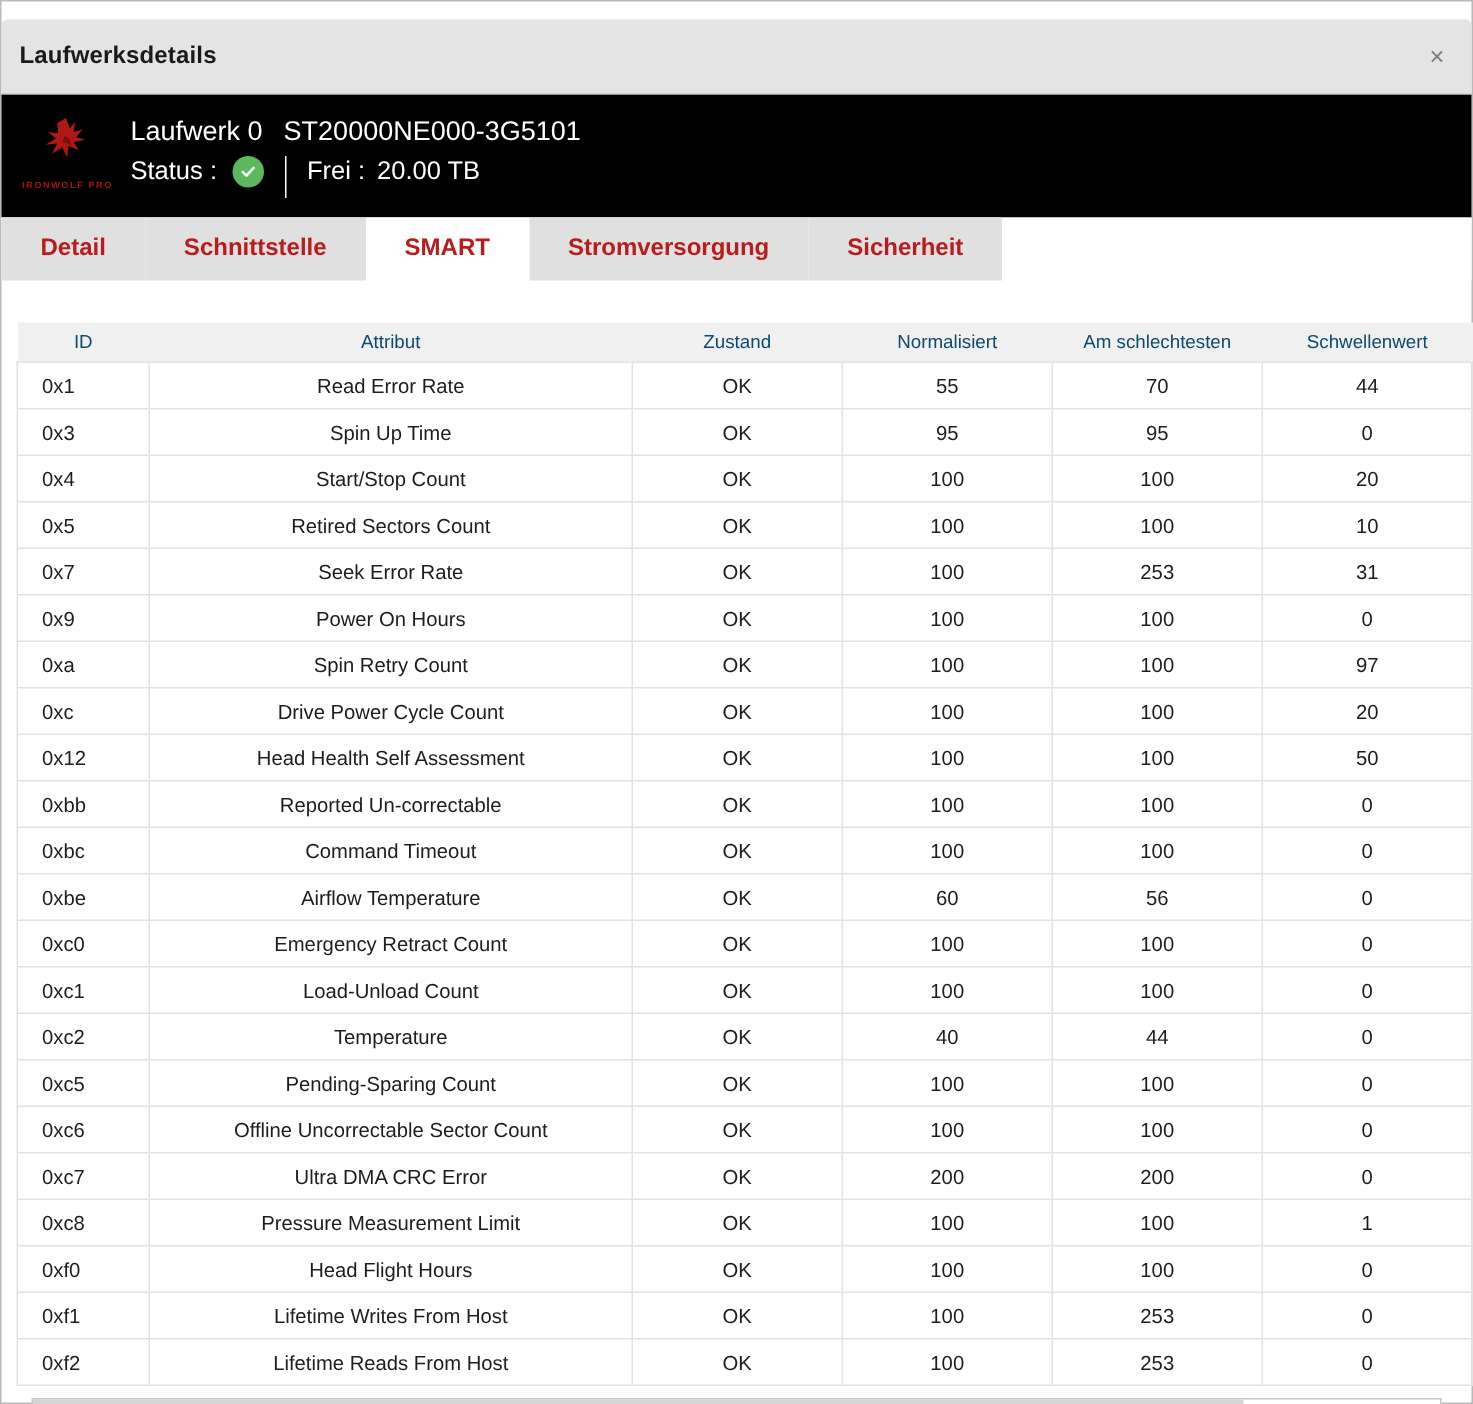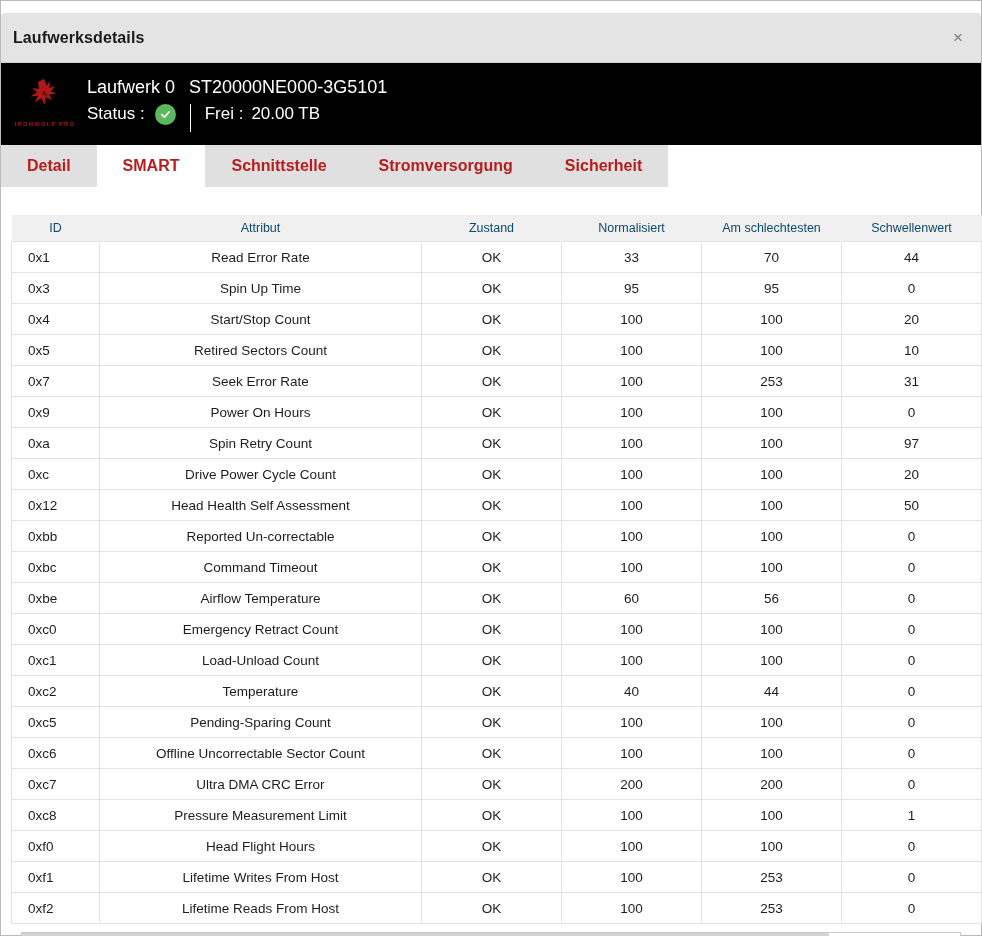--- a/index.html
+++ b/index.html
@@ -270,25 +270,25 @@
         <span>Frei :</span>
         <span style="margin-left:8px">20.00 TB</span>
       </div>
     </div>
   </div>
 
   <div class="tabbar">
     <div class="tab">
       <span>Detail</span>
     </div>
+    <div class="tab">
+      <span>Schnittstelle</span>
+    </div>
     <div class="tab active">
       <span>SMART</span>
-    </div>
-    <div class="tab">
-      <span>Schnittstelle</span>
     </div>
     <div class="tab">
       <span>Stromversorgung</span>
     </div>
     <div class="tab">
       <span>Sicherheit</span>
     </div>
   </div>
 
   <div class="content">
@@ -302,21 +302,21 @@
           <th class="th-worst">Am schlechtesten</th>
           <th class="th-thresh">Schwellenwert</th>
           <th class="th-raw">RAW</th>
         </tr>
       </thead>
       <tbody id="smart-body">
           <tr>
             <td class="c-id">0x1</td>
             <td class="c-attr">Read Error Rate</td>
             <td class="c-state">OK</td>
-            <td class="c-norm">33</td>
+            <td class="c-norm">55</td>
             <td class="c-worst">70</td>
             <td class="c-thresh">44</td>
             <td class="c-raw">39564200</td>
           </tr>
           <tr>
             <td class="c-id">0x3</td>
             <td class="c-attr">Spin Up Time</td>
             <td class="c-state">OK</td>
             <td class="c-norm">95</td>
             <td class="c-worst">95</td>

